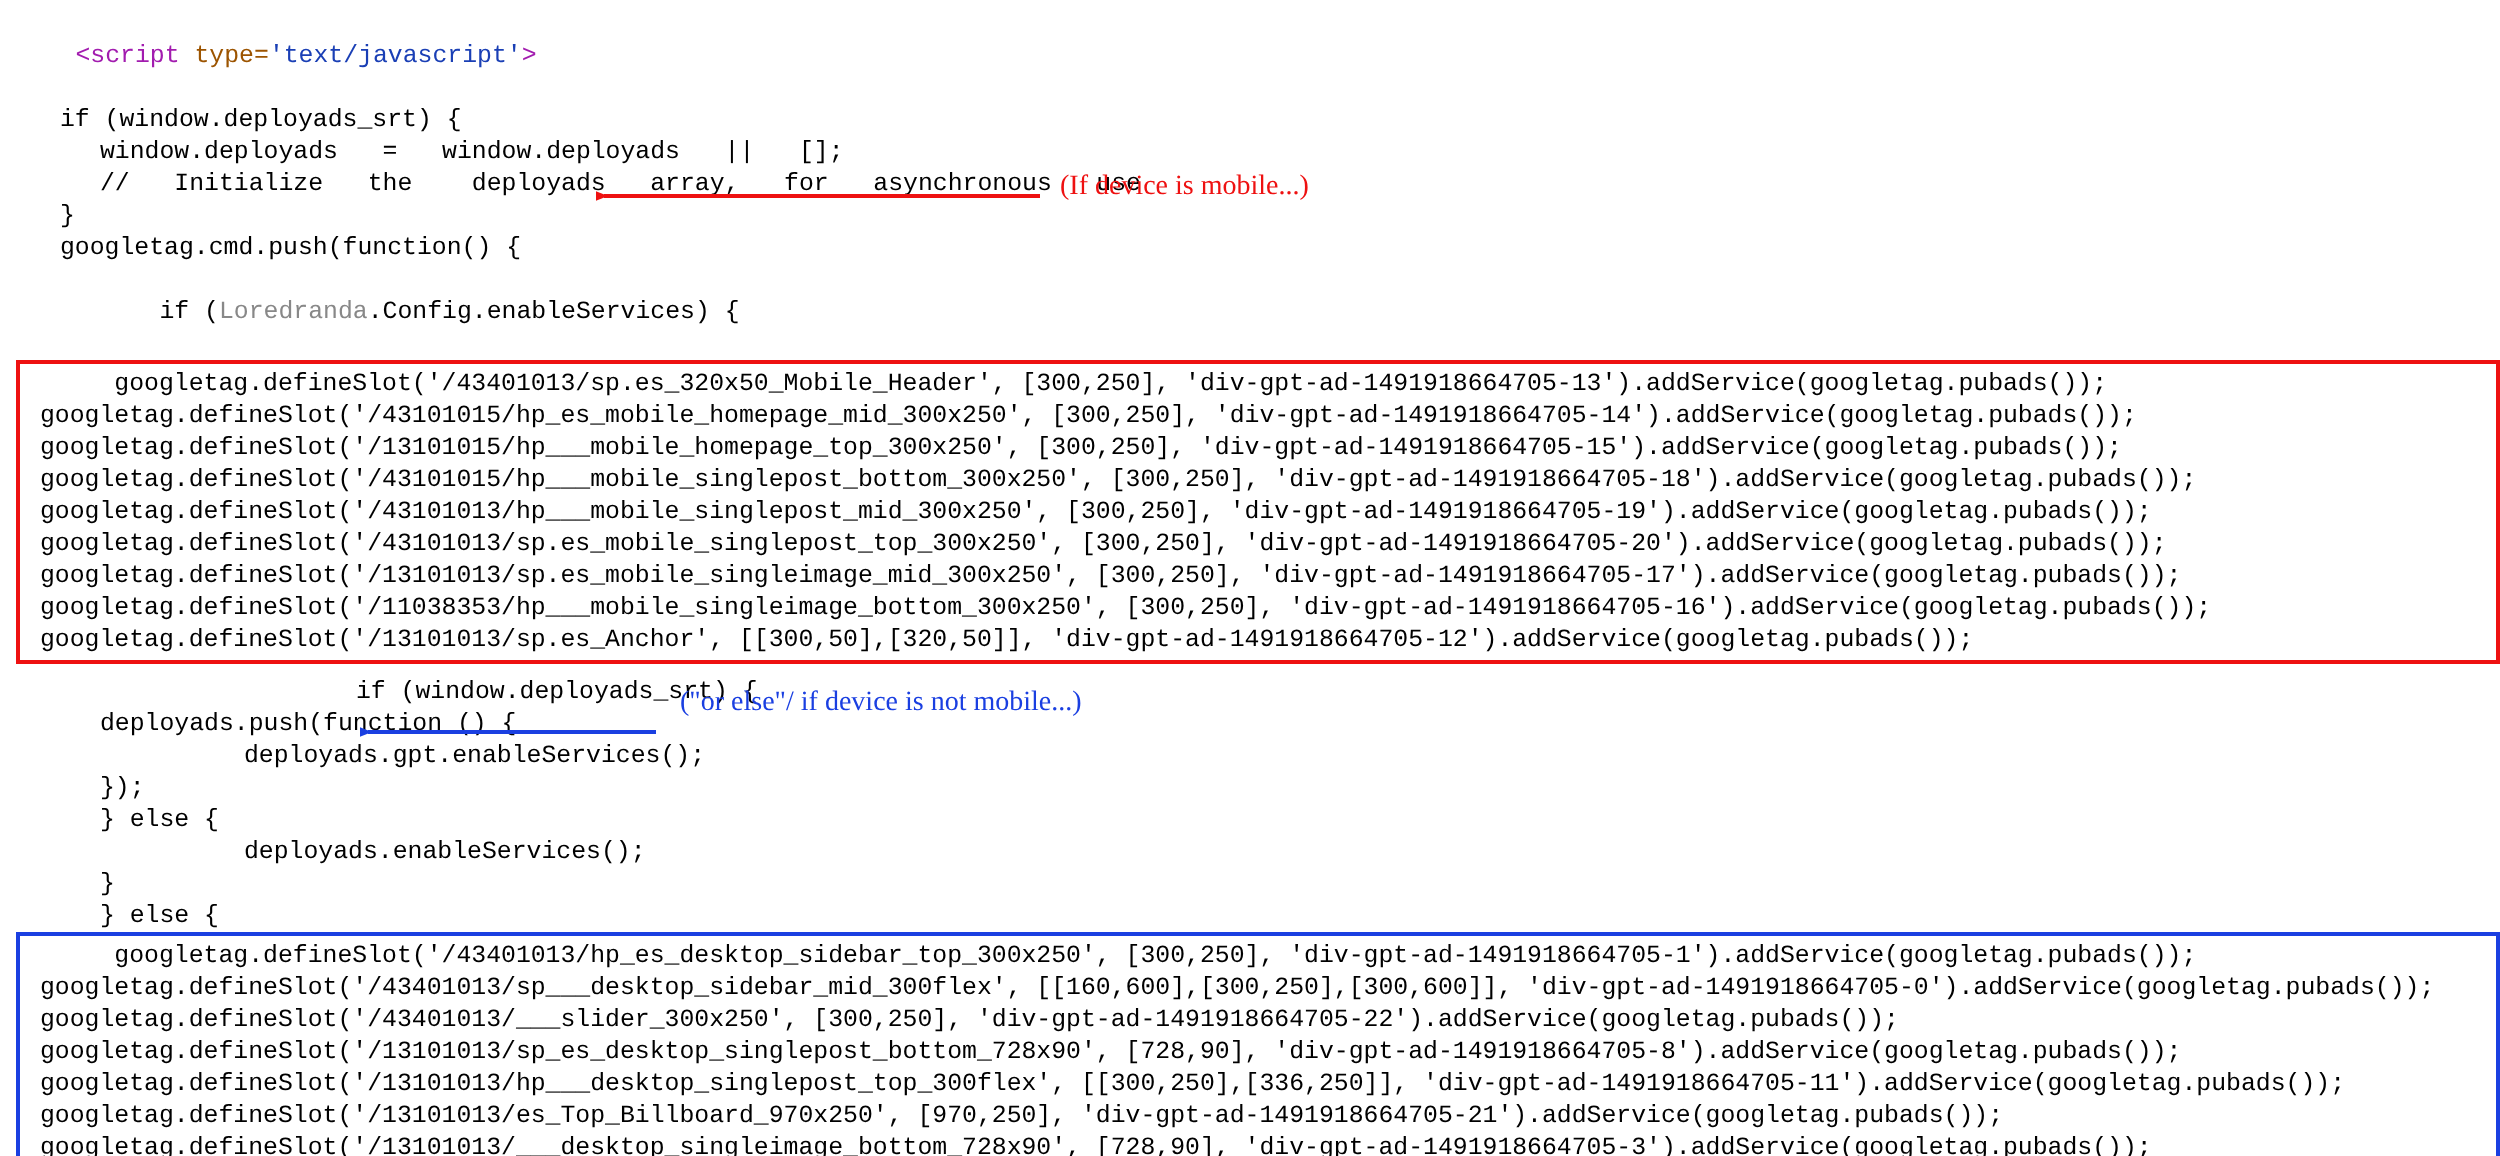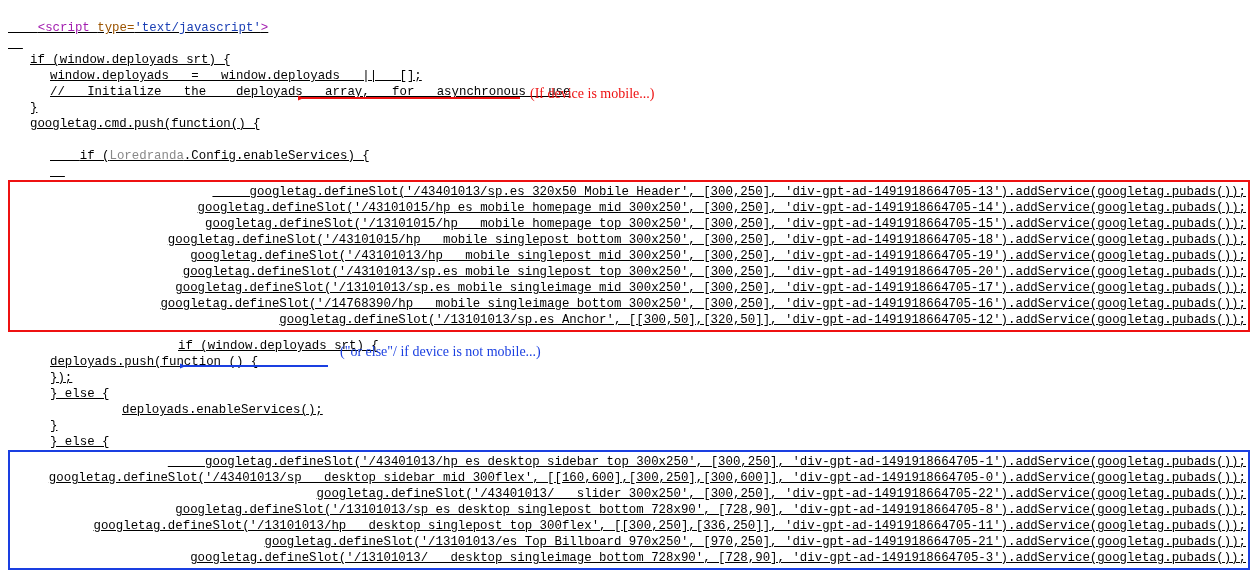--- a/index.html
+++ b/index.html
@@ -6,26 +6,26 @@
     margin: 0;
     padding: 0;
     background: #fff;
     font-family: "Courier New", Courier, monospace;
     font-size: 12.4px;
     line-height: 16px;
     color: #000;
     width: 1250px;
   }
   .wrap { position: relative; padding: 4px 0 10px 8px; }
-  .line { white-space: pre; text-decoration: underline; }
+  .line { white-space: pre; }
   .indent1 { margin-left: 22px; }
   .indent2 { margin-left: 42px; }
   .indent4 { margin-left: 42px; }
   .indent5 { margin-left: 114px; }
-  .flush  { margin-left: 16px; text-align: right; }
+  .flush  { margin-left: 4px; }
 
   
   .tag   { color: #a21caf; } 
   .attr  { color: #9c5400; }
   .str   { color: #1a3fb5; } 
   .plain { color: #000; }
   .blob  { color: #888; } 
   .comment { color: #000; }
 
   
@@ -80,27 +80,28 @@
   </div>
 
   <div class="groupPad redBox">
     <div class="line flush plain">     googletag.defineSlot('/43401013/sp.es_320x50_Mobile_Header', [300,250], 'div-gpt-ad-1491918664705-13').addService(googletag.pubads());</div>
     <div class="line flush plain">googletag.defineSlot('/43101015/hp_es_mobile_homepage_mid_300x250', [300,250], 'div-gpt-ad-1491918664705-14').addService(googletag.pubads());</div>
     <div class="line flush plain">googletag.defineSlot('/13101015/hp___mobile_homepage_top_300x250', [300,250], 'div-gpt-ad-1491918664705-15').addService(googletag.pubads());</div>
     <div class="line flush plain">googletag.defineSlot('/43101015/hp___mobile_singlepost_bottom_300x250', [300,250], 'div-gpt-ad-1491918664705-18').addService(googletag.pubads());</div>
     <div class="line flush plain">googletag.defineSlot('/43101013/hp___mobile_singlepost_mid_300x250', [300,250], 'div-gpt-ad-1491918664705-19').addService(googletag.pubads());</div>
     <div class="line flush plain">googletag.defineSlot('/43101013/sp.es_mobile_singlepost_top_300x250', [300,250], 'div-gpt-ad-1491918664705-20').addService(googletag.pubads());</div>
     <div class="line flush plain">googletag.defineSlot('/13101013/sp.es_mobile_singleimage_mid_300x250', [300,250], 'div-gpt-ad-1491918664705-17').addService(googletag.pubads());</div>
-    <div class="line flush plain">googletag.defineSlot('/14768390/hp___mobile_singleimage_bottom_300x250', [300,250], 'div-gpt-ad-1491918664705-16').addService(googletag.pubads());</div>
+    <div class="line flush plain">googletag.defineSlot('/11038353/hp___mobile_singleimage_bottom_300x250', [300,250], 'div-gpt-ad-1491918664705-16').addService(googletag.pubads());</div>
     <div class="line flush plain">googletag.defineSlot('/13101013/sp.es_Anchor', [[300,50],[320,50]], 'div-gpt-ad-1491918664705-12').addService(googletag.pubads());</div>
   </div>
 
   <div style="height:6px"></div>
   <div class="line plain" style="margin-left:170px">if (window.deployads_srt) {</div>
   <div class="line indent4 plain">deployads.push(function () {</div>
+  <div class="line indent5 plain">deployads.gpt.enableServices();</div>
   <div class="line indent4 plain">});</div>
   <div class="line indent4 plain">} else {</div>
   <div class="line indent5 plain">deployads.enableServices();</div>
   <div class="line indent4 plain">}</div>
   <div class="line indent4 plain">} else {</div>
 
   <div class="groupPad blueBox">
     <div class="line flush plain">     googletag.defineSlot('/43401013/hp_es_desktop_sidebar_top_300x250', [300,250], 'div-gpt-ad-1491918664705-1').addService(googletag.pubads());</div>
     <div class="line flush plain">googletag.defineSlot('/43401013/sp___desktop_sidebar_mid_300flex', [[160,600],[300,250],[300,600]], 'div-gpt-ad-1491918664705-0').addService(googletag.pubads());</div>
     <div class="line flush plain">googletag.defineSlot('/43401013/___slider_300x250', [300,250], 'div-gpt-ad-1491918664705-22').addService(googletag.pubads());</div>

